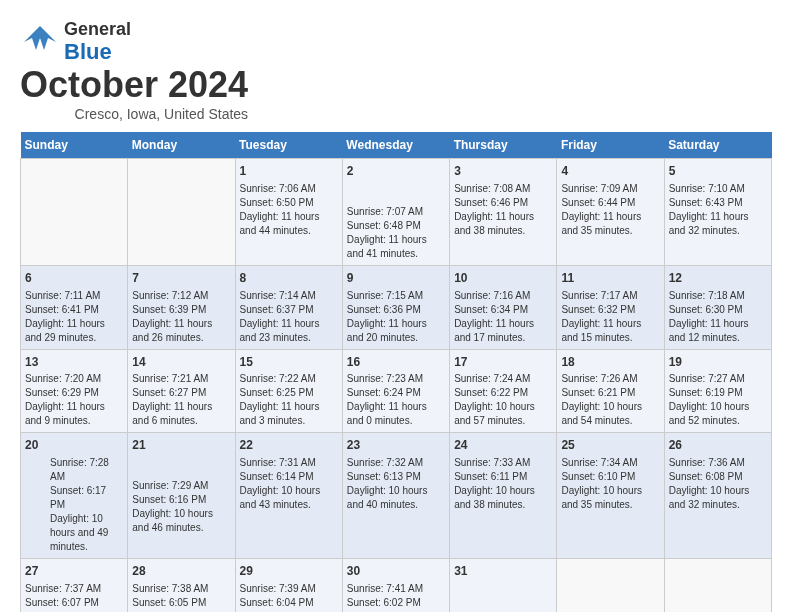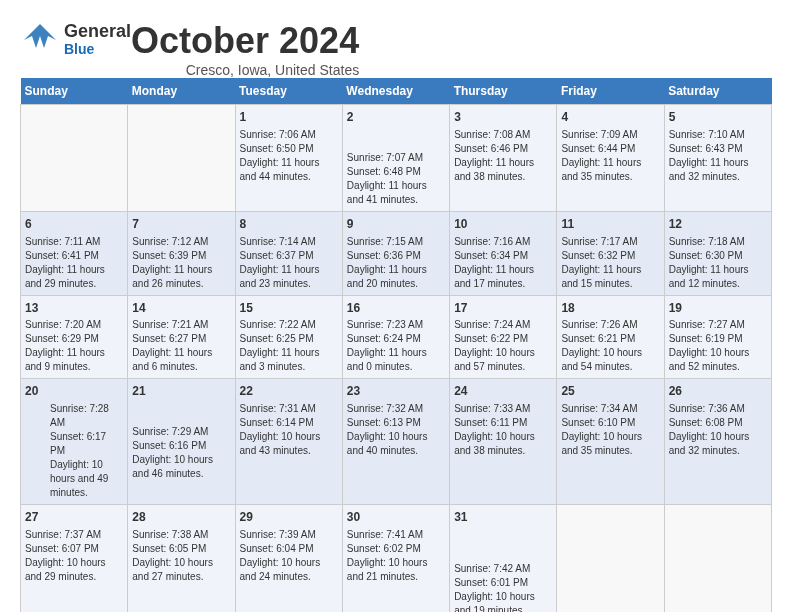--- a/index.html
+++ b/index.html
@@ -7,21 +7,22 @@
       font-family: Arial, sans-serif;
       background: #fff;
       width: 792px;
       min-height: 612px;
       padding: 20px;
     }
     .header {
       display: flex;
       justify-content: flex-start;
       align-items: flex-start;
-      margin-bottom: 0;
+      margin-bottom: 10px;
+      flex-direction: column;
     }
     .title-block {
       text-align: right;
     }
     .main-title {
       font-size: 36px;
       font-weight: bold;
       color: #333;
     }
     .subtitle {
@@ -81,21 +82,21 @@
     .logo-label {
       line-height: 1.1;
     }
     .logo-general {
       font-size: 18px;
       font-weight: bold;
       color: #333;
       display: block;
     }
     .logo-blue {
-      font-size: 14px;
+      font-size: 22px;
       font-weight: bold;
       color: #1a6bb5;
       display: block;
     }
   </style>
 </head>
 <body>
 
 <div class="header">
   <div class="logo-wrapper">

